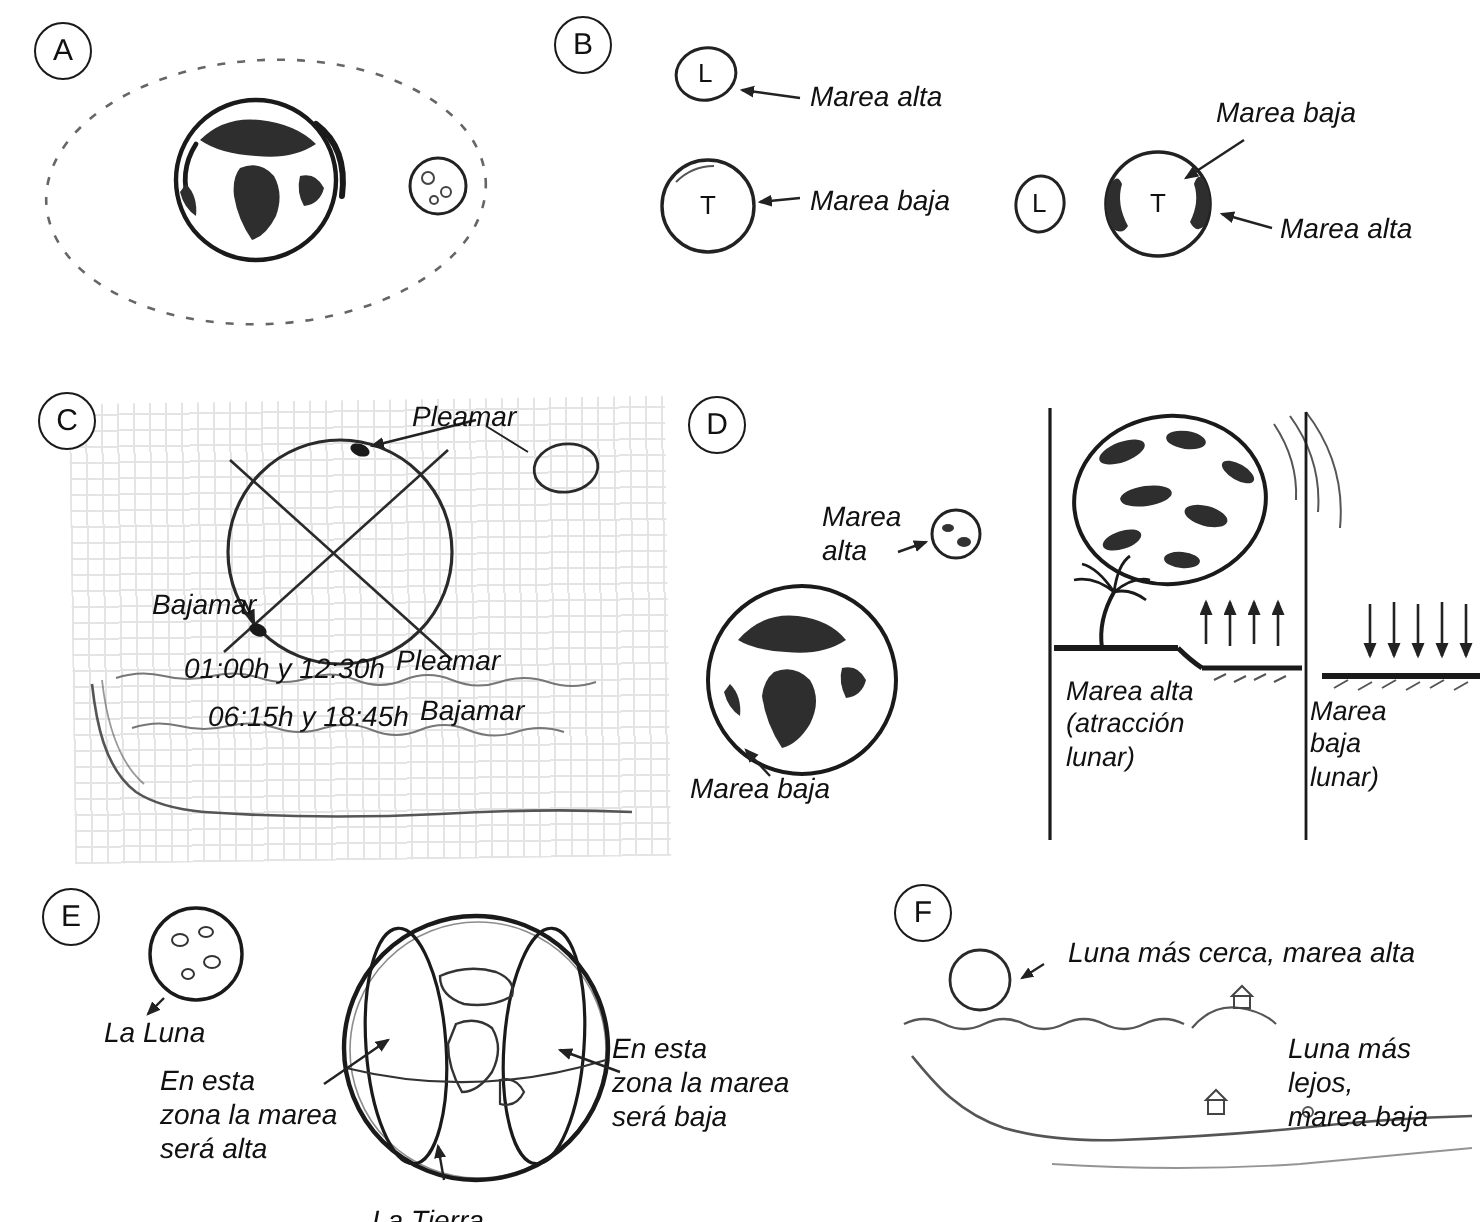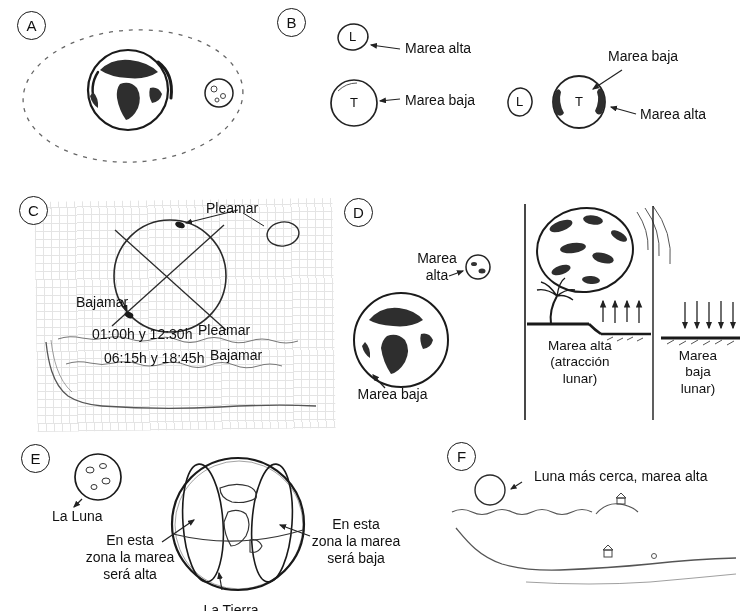--- a/index.html
+++ b/index.html
@@ -3,22 +3,22 @@
 <meta charset="utf-8">
 <title>Figure</title>
 <style>
   html,body{margin:0;padding:0;background:#fff;}
   .page{position:relative;width:742px;height:611px;background:#fff;
         font-family:"Liberation Sans",sans-serif;color:#111;overflow:hidden;}
   .panel{position:absolute;}
   .badge{position:absolute;width:27px;height:27px;border:1.5px solid #1a1a1a;border-radius:50%;
          display:flex;align-items:center;justify-content:center;font-size:15px;background:#fff;z-index:3;}
   .sketch{position:absolute;left:0;top:0;z-index:1;}
-  .lbl{position:absolute;font-size:14px;line-height:1.22;white-space:nowrap;z-index:2;}
-  .wrapc{white-space:normal;text-align:center;}
+  .lbl{position:absolute;font-size:14px;line-height:1.22;white-space:nowrap;z-index:2;font-style:italic;}
+  .wrapc{white-space:normal;}
   .line{display:block;}
   .small{font-size:13.5px;}
   .glyph{position:absolute;font-size:13px;z-index:2;}
   .paper{position:absolute;z-index:0;
     background-image:
       repeating-linear-gradient(0deg,#e4e4e4 0,#e4e4e4 1px,transparent 1px,transparent 8px),
       repeating-linear-gradient(90deg,#e4e4e4 0,#e4e4e4 1px,transparent 1px,transparent 8px);
     transform:rotate(-0.8deg);}
 </style>
 </head>
@@ -297,15 +297,20 @@
       </g>
       <g>
         <path d="M26,88 C36,100 48,116 72,124 Q96,131 130,130 Q180,128 220,124 Q265,119 306,118" fill="none" stroke="#555" stroke-width="1.3"></path>
         <path d="M96,142 Q160,146 220,142 Q265,138 306,134" fill="none" stroke="#666" stroke-width="0.9" opacity="0.7"></path>
         <path d="M173,110 l5,-5 l5,5 z" fill="none" stroke="#444" stroke-width="1"></path>
         <rect x="174" y="110" width="8" height="7" fill="none" stroke="#444" stroke-width="1"></rect>
         <circle cx="224" cy="116" r="2.5" fill="none" stroke="#555" stroke-width="1"></circle>
       </g>
     </svg>
     <div class="lbl" style="left:104px;top:28px">Luna más cerca, marea alta</div>
+    <div class="lbl wrapc" style="left:214px;top:76px;width:86px">
+      <span class="line">Luna más</span>
+      <span class="line">lejos,</span>
+      <span class="line">marea baja</span>
+    </div>
   </div>
 
 </div>
 
 </body></html>

